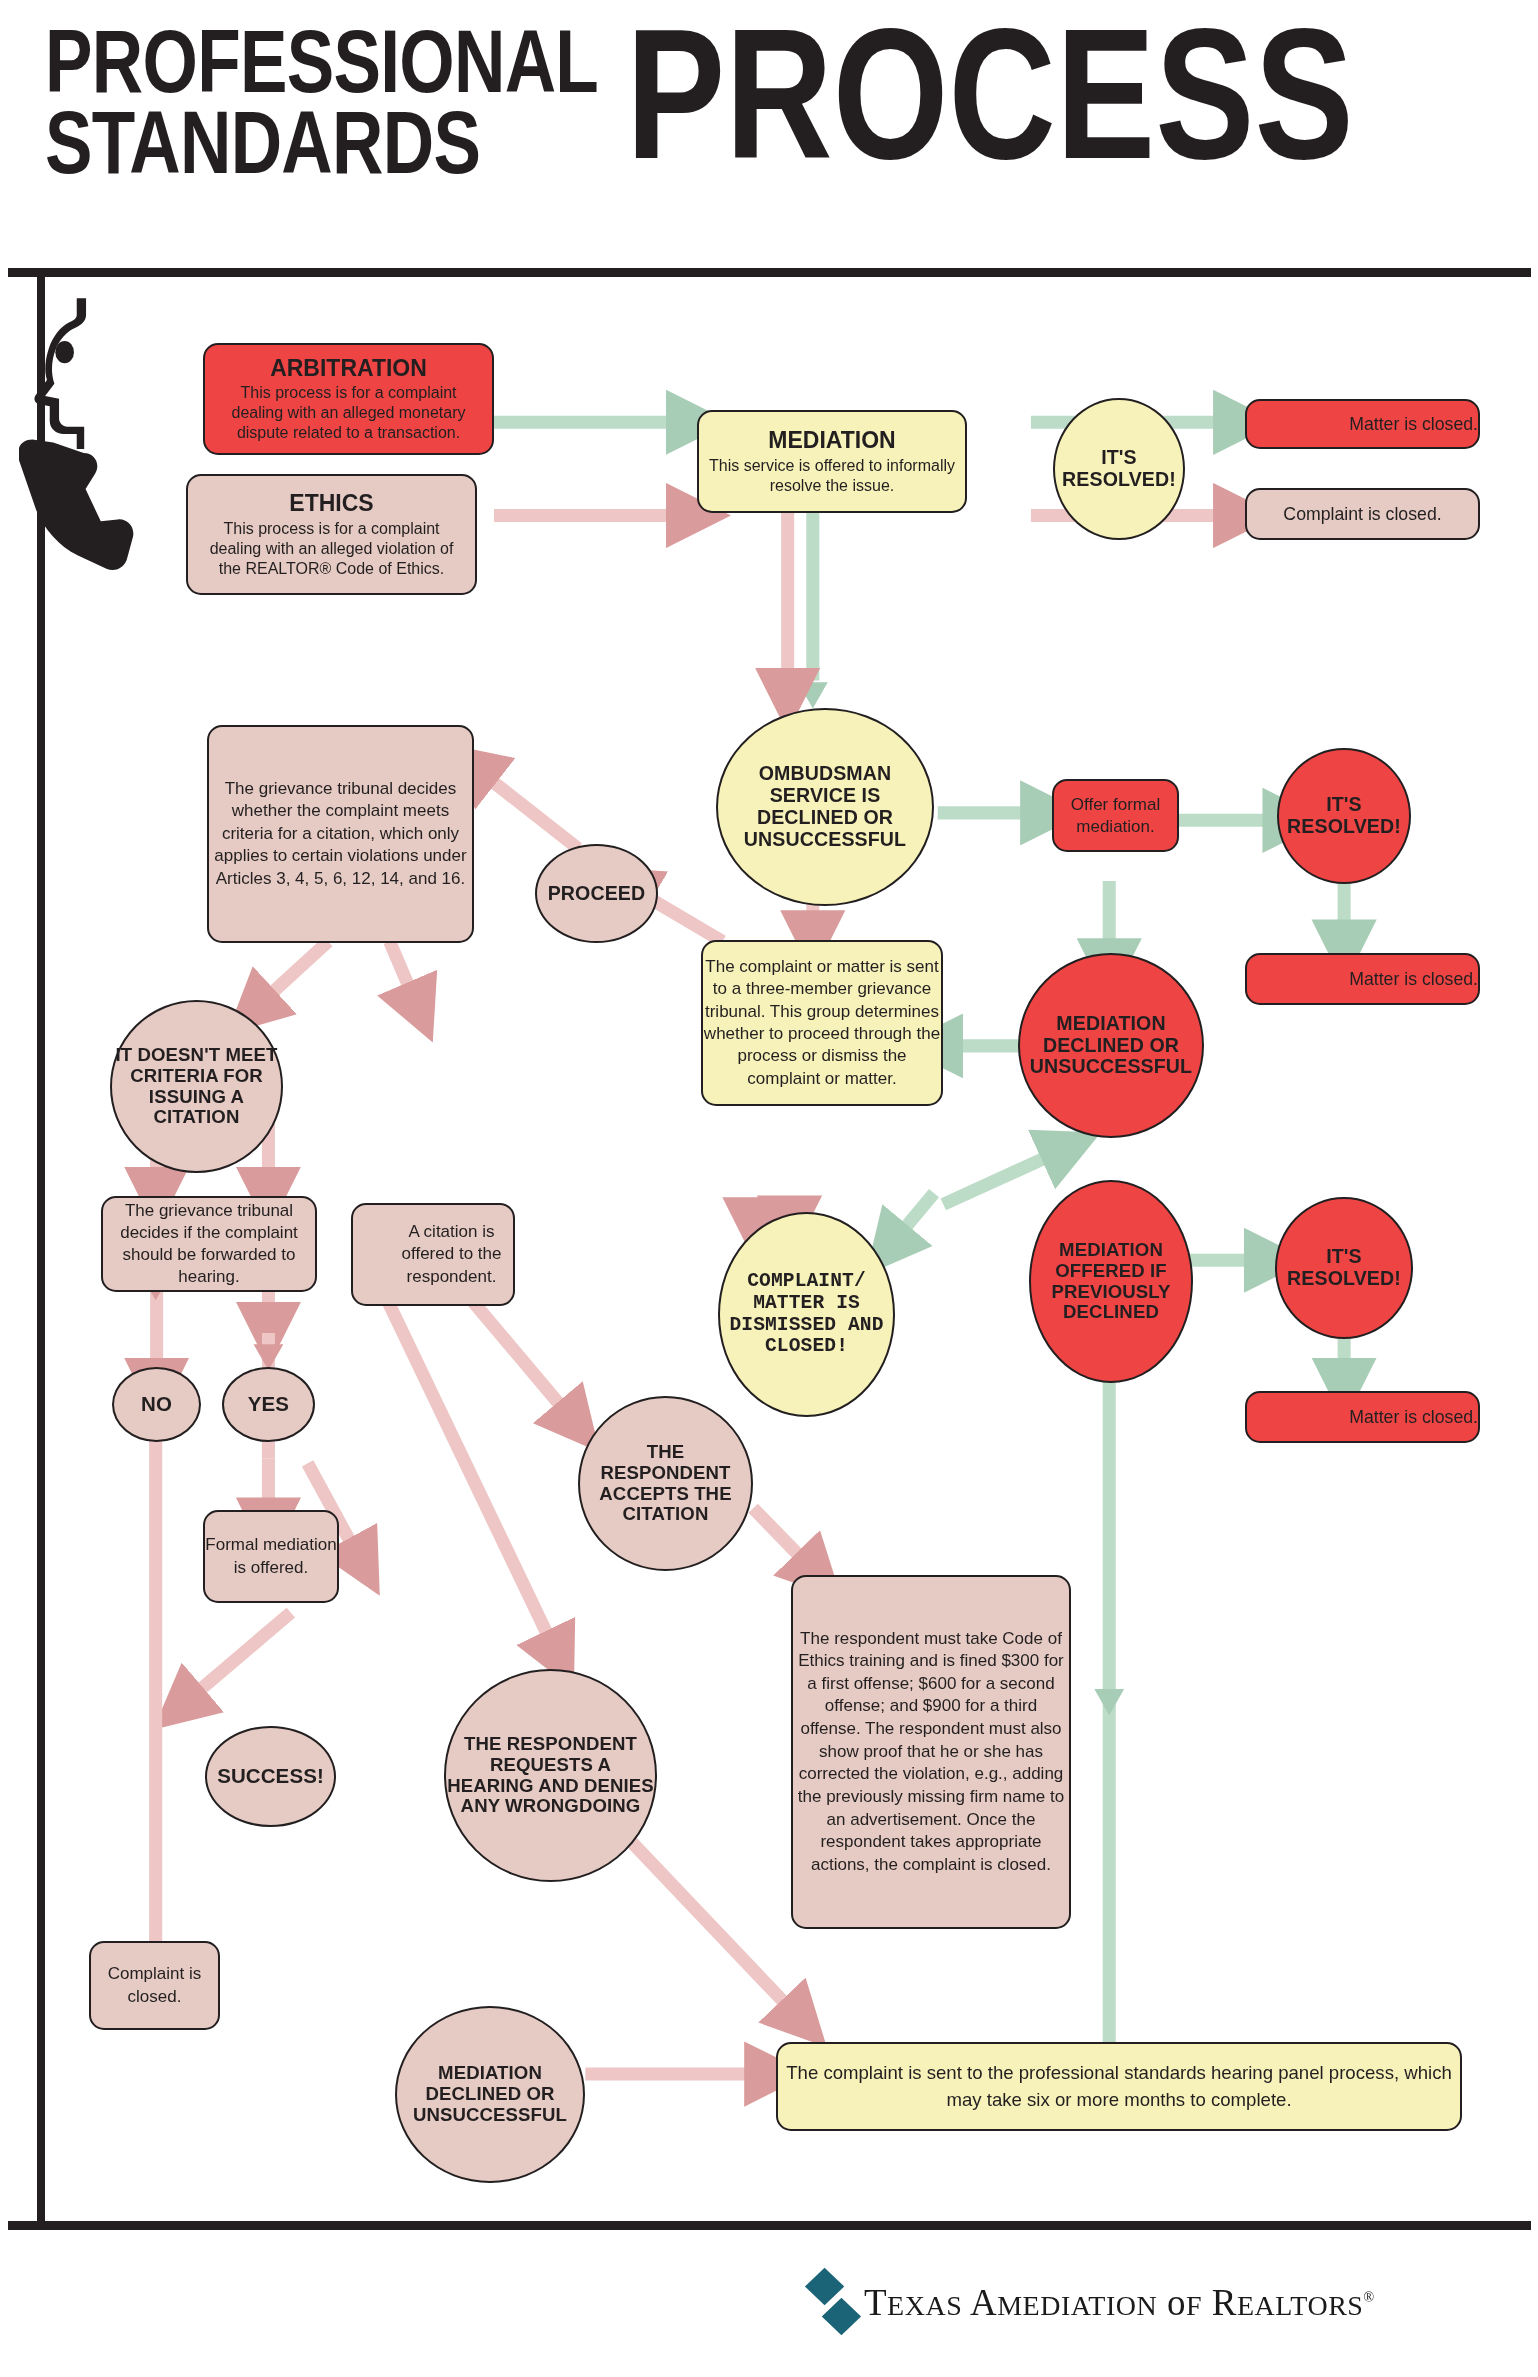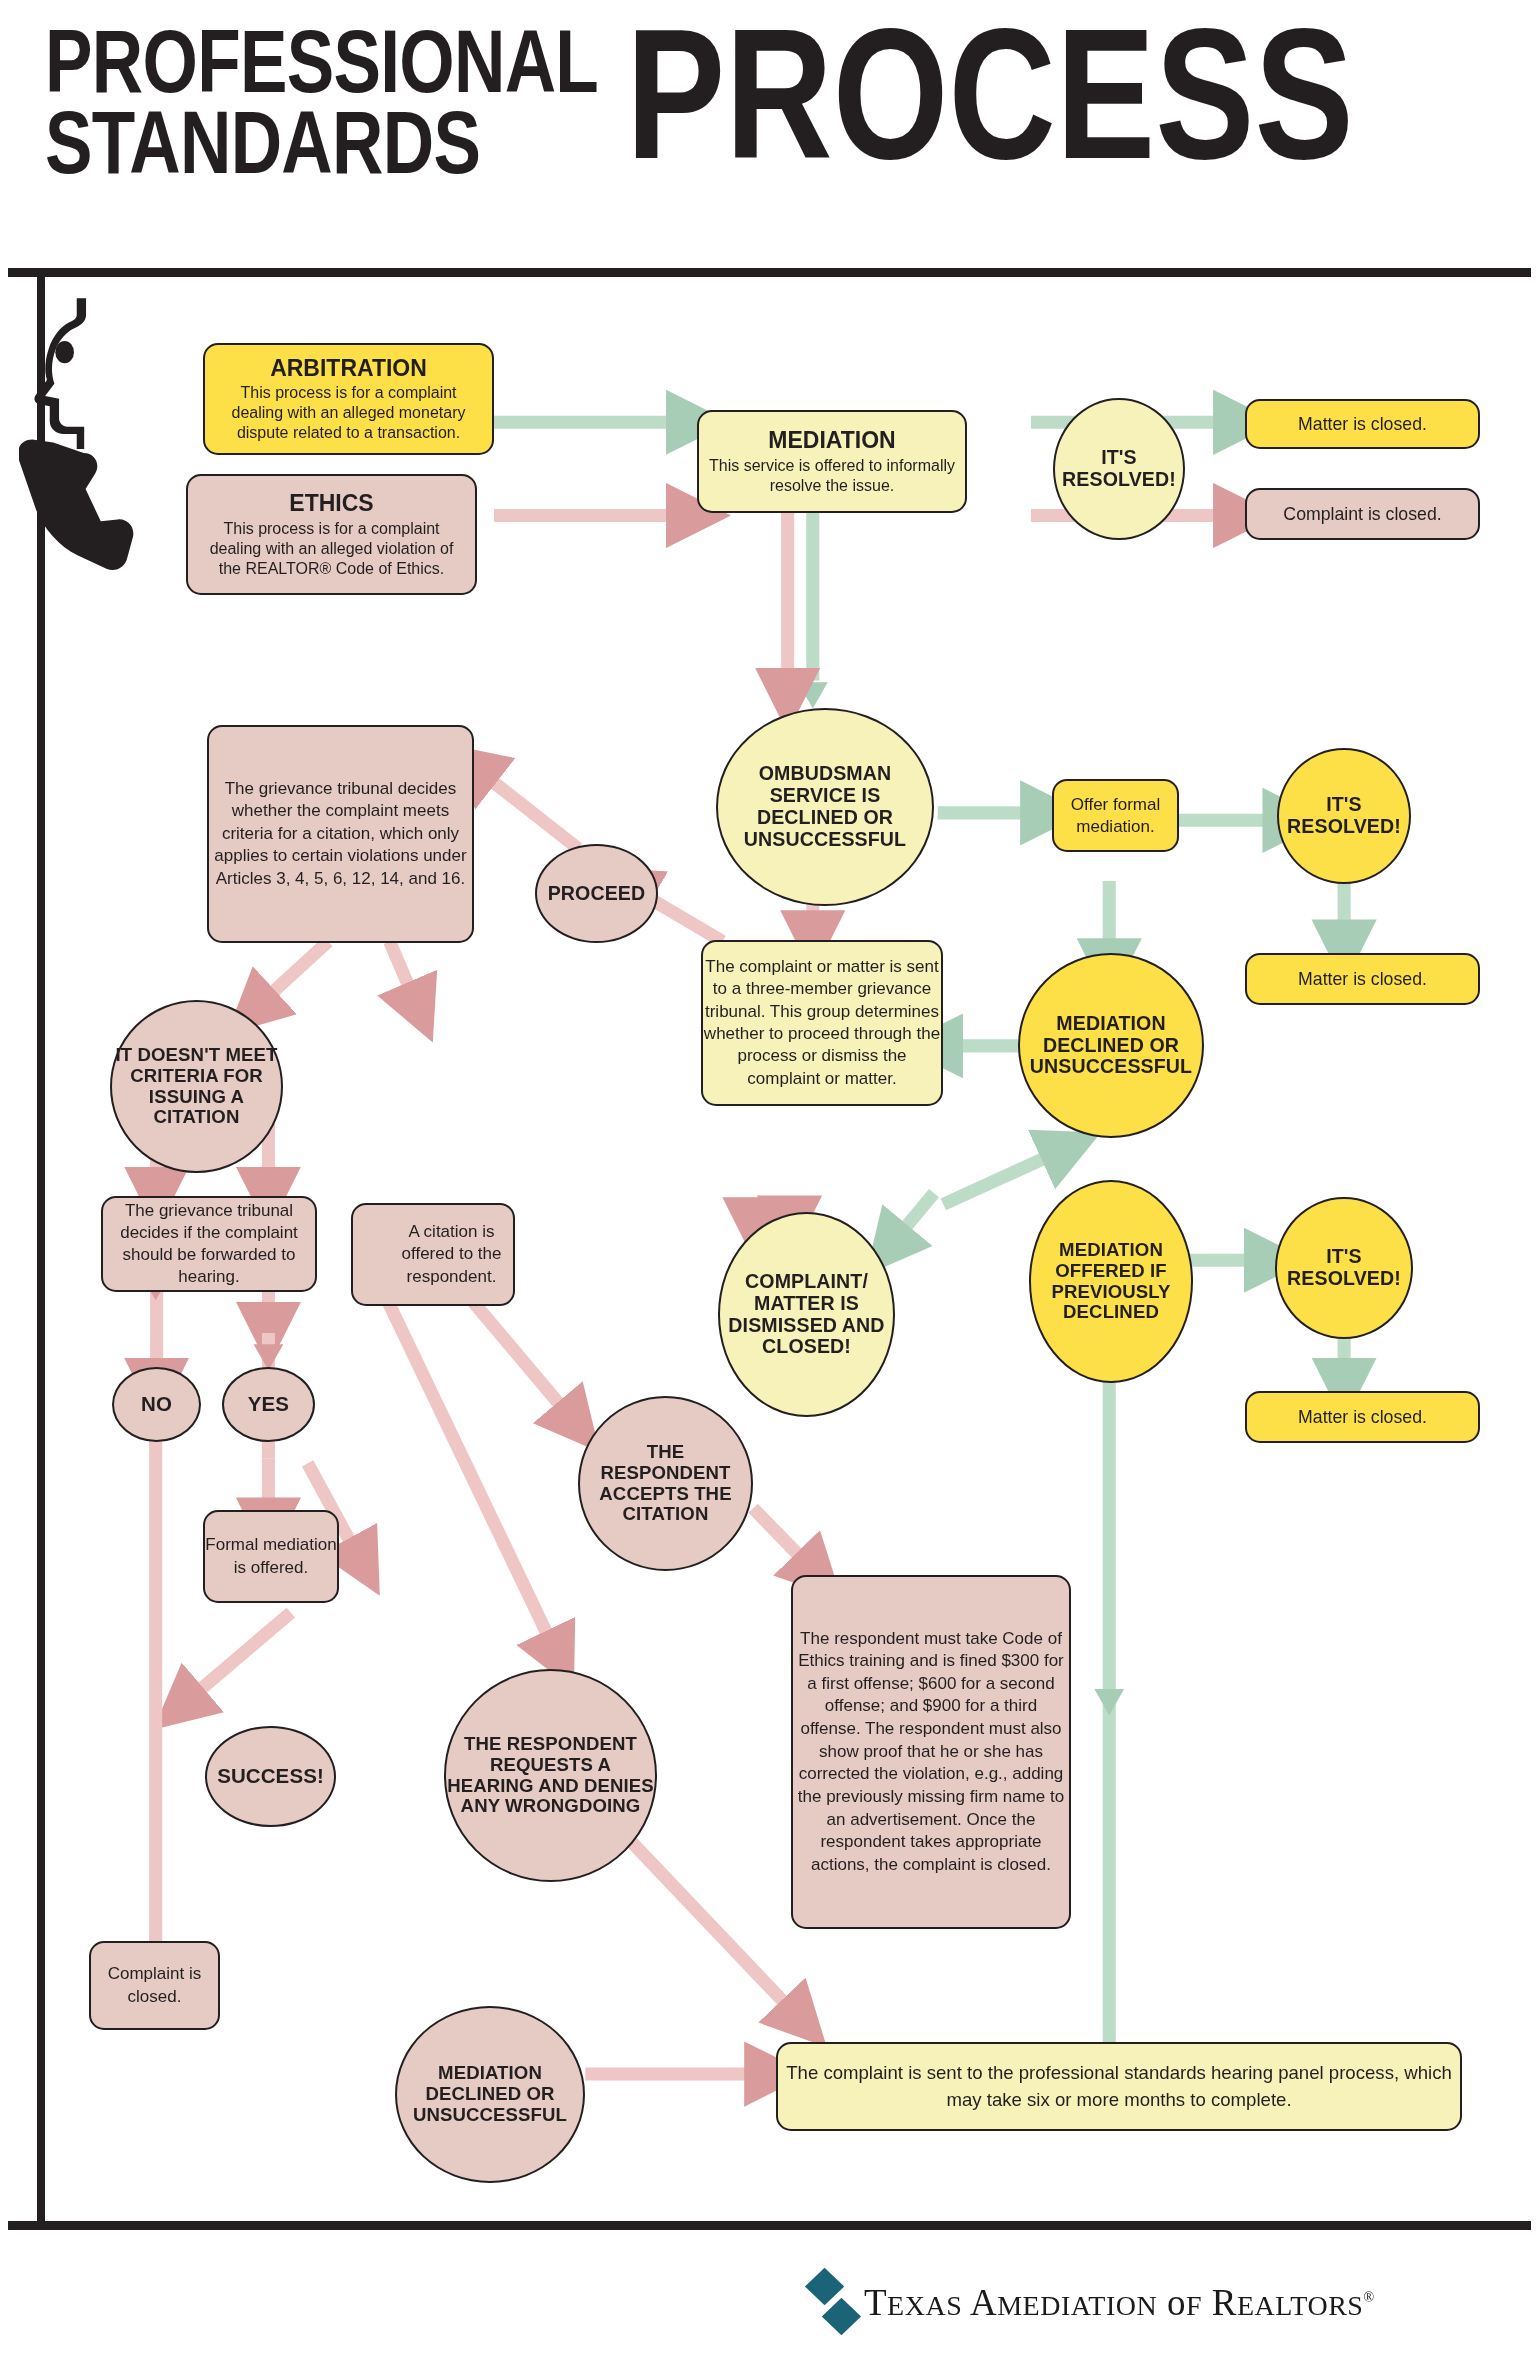--- a/index.html
+++ b/index.html
@@ -20,21 +20,21 @@
   .rule-top{position:absolute;left:7.5px;top:268px;width:1523px;height:9.3px;background:#231f20;}
   .rule-left{position:absolute;left:37px;top:277px;width:8.4px;height:1944px;background:#231f20;}
   .rule-bot{position:absolute;left:7.5px;top:2221px;width:1523px;height:9.3px;background:#231f20;}
 
   
   .node{position:absolute;box-sizing:border-box;border:2.8px solid #231f20;
         display:flex;align-items:center;justify-content:center;text-align:center;
         z-index:5;}
   .rect{border-radius:15px;}
   .ellipse{border-radius:50%;}
-  .green{background:#fde047;}
+  .green{background:#ef4444;justify-content:flex-end;}
   .pink{background:#e5cbc3;}
   .yellow{background:#f6f2b9;}
   .node .inner{padding:3.7px 9.3px;width:100%;}
   .ttl{font-weight:bold;display:block;}
   .bdy{display:block;font-weight:normal;}
   .cap{font-weight:bold;letter-spacing:0.1px;line-height:1.12;}
 
   
   #wires{position:absolute;left:0;top:0;width:1538px;height:2377px;z-index:2;}
 
@@ -230,21 +230,21 @@
   </div>
 
   <div class="node ellipse pink" style="left:205px;top:1726px;width:131px;height:101px;">
     <span class="cap" style="font-size:20.5px;">SUCCESS!</span>
   </div>
 
   <div class="node rect pink" style="left:89px;top:1941px;width:131px;height:89px;">
     <span style="font-size:17px;line-height:1.3;">Complaint is closed.</span>
   </div>
 
-  <div class="node ellipse yellow" style="left:718px;top:1212px;width:177px;height:205px;">
+  <div class="node ellipse yellow" style="left:718px;top:1212px;width:177px;height:205px;font-family:Liberation Mono, monospace;">
     <span class="cap" style="font-size:19.6px;">COMPLAINT/ MATTER IS DISMISSED AND CLOSED!</span>
   </div>
 
   <div class="node ellipse green" style="left:1029px;top:1180px;width:164px;height:203px;">
     <span class="cap" style="font-size:18.6px;">MEDIATION OFFERED IF PREVIOUSLY DECLINED</span>
   </div>
 
   <div class="node ellipse green" style="left:1275px;top:1197px;width:138px;height:142px;">
     <span class="cap" style="font-size:19.6px;">IT'S RESOLVED!</span>
   </div>

